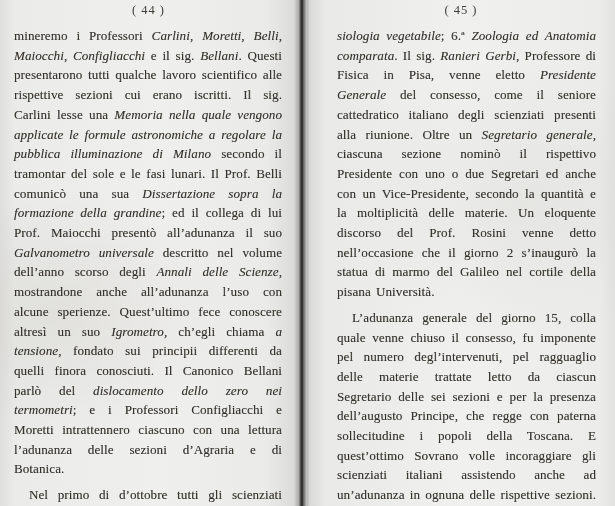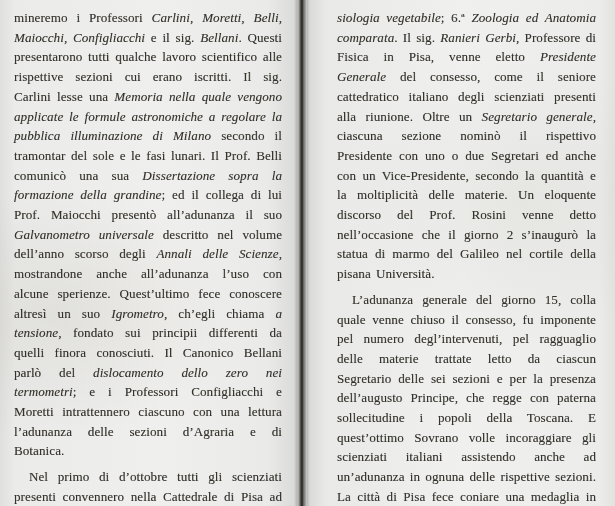--- a/index.html
+++ b/index.html
@@ -79,27 +79,29 @@
   .page-text p.indent { text-indent: 15px; }
   .page-text p.cont { text-align-last: justify; }
   .page-text .it { font-style: italic; }
 </style>
 </head>
 <body>
 
 <div class="scan" style="--ink: #35322c;">
 
   <div class="page page-left">
+    <span class="pageno">( 44 )</span>
     <div class="page-text">
         <p><span>mineremo i Professori </span><span class="it">Carlini</span><span>, </span><span class="it">Moretti</span><span>, </span><span class="it">Belli</span><span>, </span><span class="it">Maiocchi</span><span>, </span><span class="it">Configliacchi</span><span> e il sig. </span><span class="it">Bellani</span><span>. Questi presentarono tutti qualche lavoro scientifico alle rispettive sezioni cui erano iscritti. Il sig. Carlini lesse una </span><span class="it">Memoria nella quale vengono applicate le formule astronomiche a regolare la pubblica illuminazione di Milano</span><span> secondo il tramontar del sole e le fasi lunari. Il Prof. Belli comunicò una sua </span><span class="it">Dissertazione sopra la formazione della grandine</span><span>; ed il collega di lui Prof. Maiocchi presentò all’adunanza il suo </span><span class="it">Galvanometro universale</span><span> descritto nel volume dell’anno scorso degli </span><span class="it">Annali delle Scienze</span><span>, mostrandone anche all’adunanza l’uso con alcune sperienze. Quest’ultimo fece conoscere altresì un suo </span><span class="it">Igrometro</span><span>, ch’egli chiama </span><span class="it">a tensione</span><span>, fondato sui principii differenti da quelli finora conosciuti. Il Canonico Bellani parlò del </span><span class="it">dislocamento dello zero nei termometri</span><span>; e i Professori Configliacchi e Moretti intrattennero ciascuno con una lettura l’adunanza delle sezioni d’Agraria e di Botanica.</span></p>
         <p class="indent cont"><span>Nel primo di d’ottobre tutti gli scienziati presenti convennero nella Cattedrale di Pisa ad una Messa cantata, alla quale assistettero pure il Governatore della provincia pisana e le principali Autorità ecclesiastiche, militari e municipali. Il consesso è stato diviso in sei sezioni, cioè: 1.ª </span></p>
       </div>
   </div>
 
   <div class="page page-right">
+    <span class="pageno">( 45 )</span>
     <div class="page-text">
         <p><span class="it">siologia vegetabile</span><span>; 6.ª </span><span class="it">Zoologia ed Anatomia comparata</span><span>. Il sig. </span><span class="it">Ranieri Gerbi</span><span>, Professore di Fisica in Pisa, venne eletto </span><span class="it">Presidente Generale</span><span> del consesso, come il seniore cattedratico italiano degli scienziati presenti alla riunione. Oltre un </span><span class="it">Segretario generale</span><span>, ciascuna sezione nominò il rispettivo Presidente con uno o due Segretari ed anche con un Vice-Presidente, secondo la quantità e la moltiplicità delle materie. Un eloquente discorso del Prof. Rosini venne detto nell’occasione che il giorno 2 s’inaugurò la statua di marmo del Galileo nel cortile della pisana Università.</span></p>
         <p class="indent cont"><span>L’adunanza generale del giorno 15, colla quale venne chiuso il consesso, fu imponente pel numero degl’intervenuti, pel ragguaglio delle materie trattate letto da ciascun Segretario delle sei sezioni e per la presenza dell’augusto Principe, che regge con paterna sollecitudine i popoli della Toscana. E quest’ottimo Sovrano volle incoraggiare gli scienziati italiani assistendo anche ad un’adunanza in ognuna delle rispettive sezioni. La città di Pisa fece coniare una medaglia in bronzo in rammemorazione della prima riunione degli scienziati italiani in essa avvenuta, e il Gonfaloniere ne ebbe i ben meritati ringraziamenti anche per aver fatto dono a ciascuno scienziato d’una medaglia, con una copia di tutto ciò che venne pubblicato in tale fausta circostanza. Il Provveditore e i Professori dell’Università non</span></p>
       </div>
   </div>
 
   <div class="gutter"></div>
 
 </div>
 

